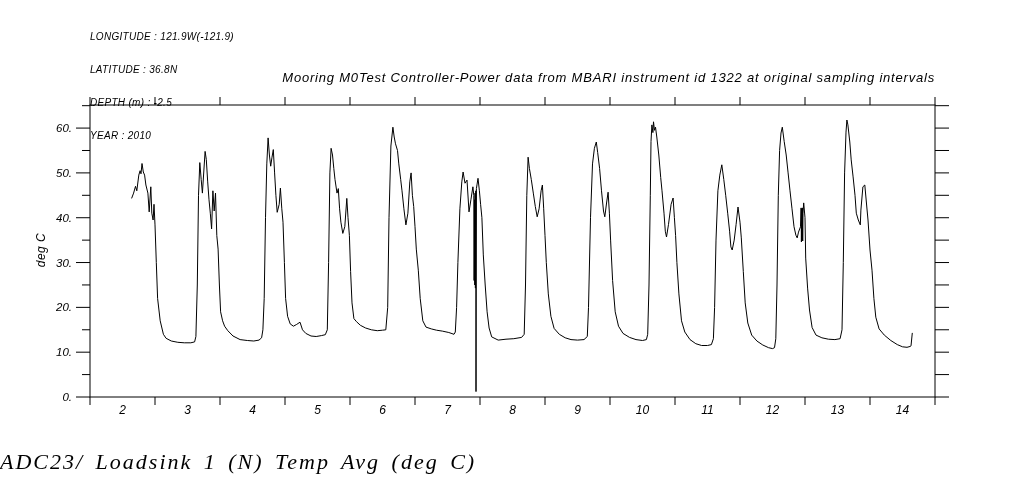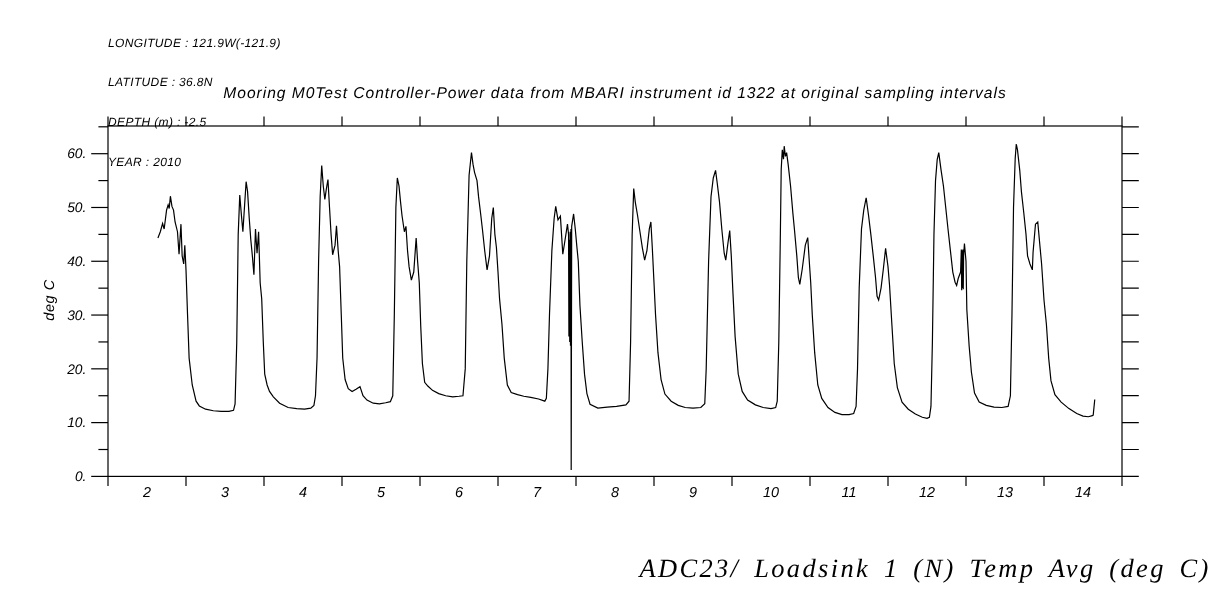--- a/index.html
+++ b/index.html
@@ -1,27 +1,27 @@
 <!DOCTYPE html>
 <html><head>
 <meta charset="utf-8">
 <style>
   html,body{margin:0;padding:0;background:#ffffff;}
   #page{position:relative;width:1009px;height:504px;background:#ffffff;color:#000;
         font-family:"Liberation Sans",sans-serif;overflow:hidden;font-style:italic;}
   #meta-block{position:absolute;left:90px;top:9px;font-size:10px;line-height:11px;
         letter-spacing:0.3px;white-space:pre;}
-  #plot-title{position:absolute;left:90px;top:70px;width:845px;text-align:center;
+  #plot-title{position:absolute;left:90px;top:70px;width:845px;text-align:right;
         font-size:13px;letter-spacing:0.8px;white-space:nowrap;}
   #plot-svg{position:absolute;left:0;top:0;}
   #y-axis-label{position:absolute;left:41px;top:250px;transform:translate(-50%,-50%) rotate(-90deg);
         font-size:12px;letter-spacing:0.5px;}
   #x-axis-label{position:absolute;left:90px;top:423px;width:845px;text-align:center;
         font-size:13px;letter-spacing:1px;}
-  #footer-caption{position:absolute;left:0;top:461px;width:1009px;text-align:right;
+  #footer-caption{position:absolute;left:0;top:449px;width:1009px;text-align:left;
         font-family:"Liberation Serif","DejaVu Serif",serif;font-size:22px;
         letter-spacing:2px;word-spacing:4px;white-space:nowrap;}
   svg text{font-family:"Liberation Sans",sans-serif;fill:#000;}
 </style>
 </head>
 <body>
 
 <div id="page">
 
   <div id="meta-block">

